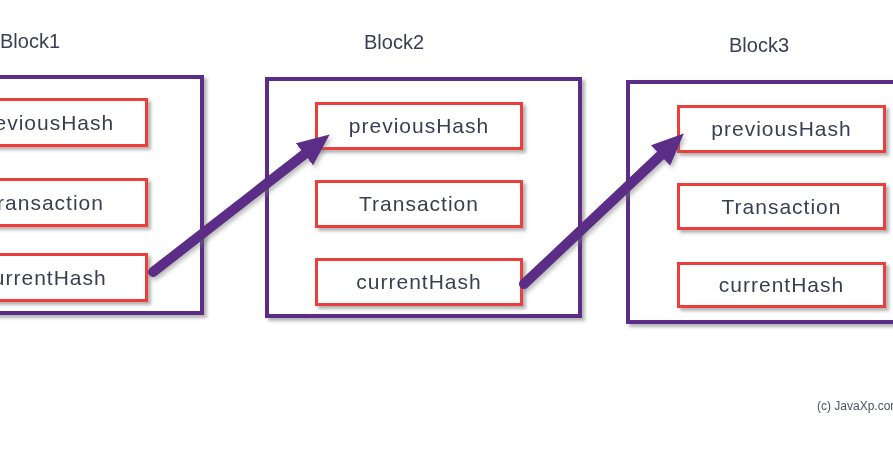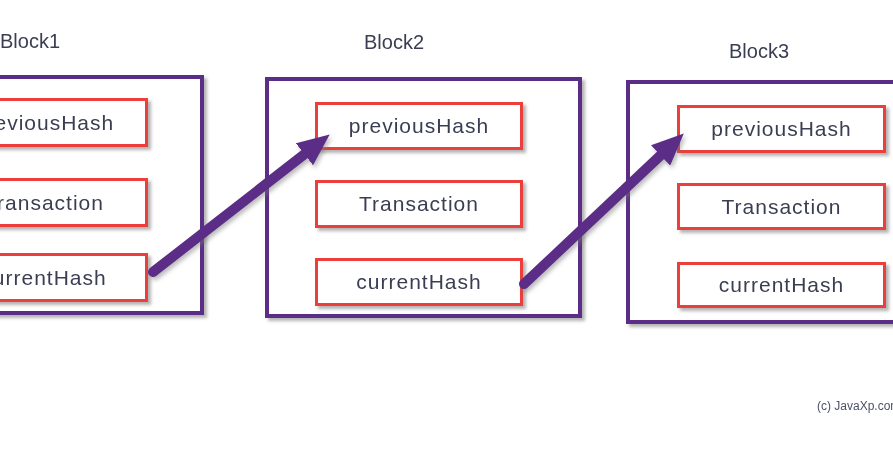--- a/index.html
+++ b/index.html
@@ -62,21 +62,21 @@
     white-space:nowrap;
   }
 </style>
 </head>
 <body>
 
 <div class="canvas">
 
   <div class="block-title" style="left:0px;top:30px;">Block1</div>
   <div class="block-title" style="left:364px;top:31px;">Block2</div>
-  <div class="block-title" style="left:729px;top:40px;">Block3</div>
+  <div class="block-title" style="left:729px;top:34px;">Block3</div>
 
   <div class="block" style="left:-114px;top:75px;width:318px;height:240px;">
     <div class="field" style="left:50px;top:19px;width:208px;height:49px;">previousHash</div>
     <div class="field" style="left:50px;top:99px;width:208px;height:49px;">Transaction</div>
     <div class="field" style="left:50px;top:174px;width:208px;height:49px;">currentHash</div>
   </div>
 
   <div class="block" style="left:265px;top:77px;width:317px;height:241px;">
     <div class="field" style="left:46px;top:21px;width:208px;height:48px;">previousHash</div>
     <div class="field" style="left:46px;top:99px;width:208px;height:48px;">Transaction</div>

